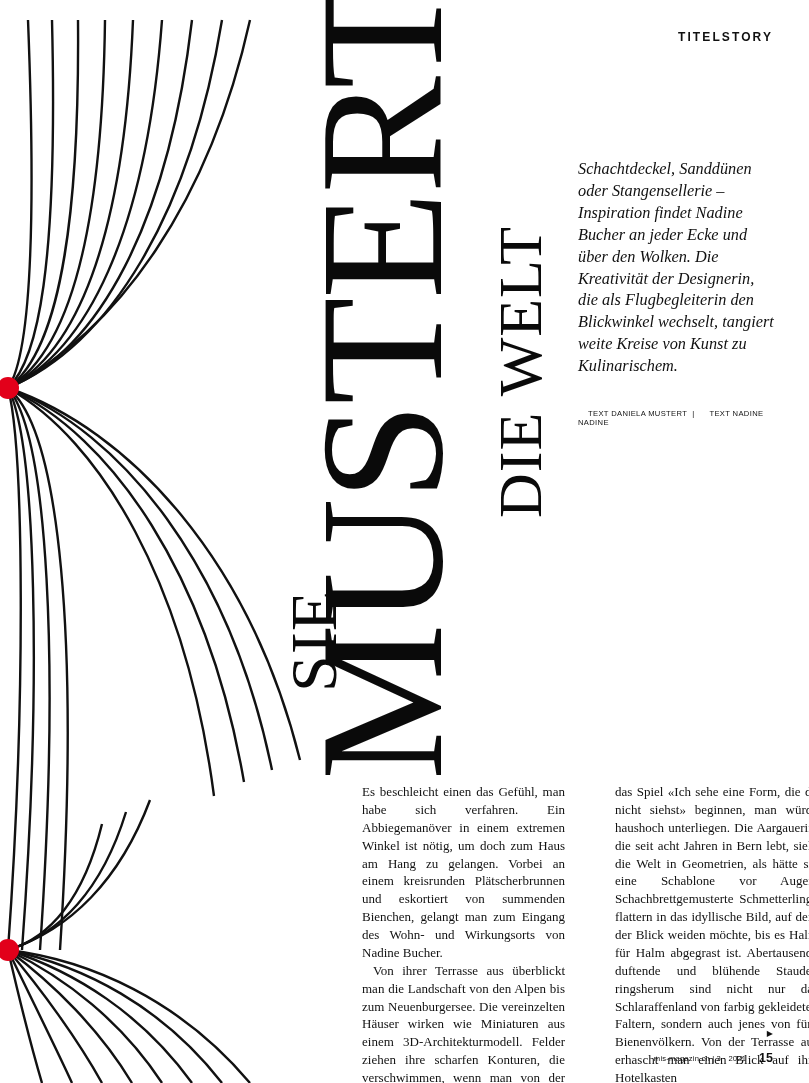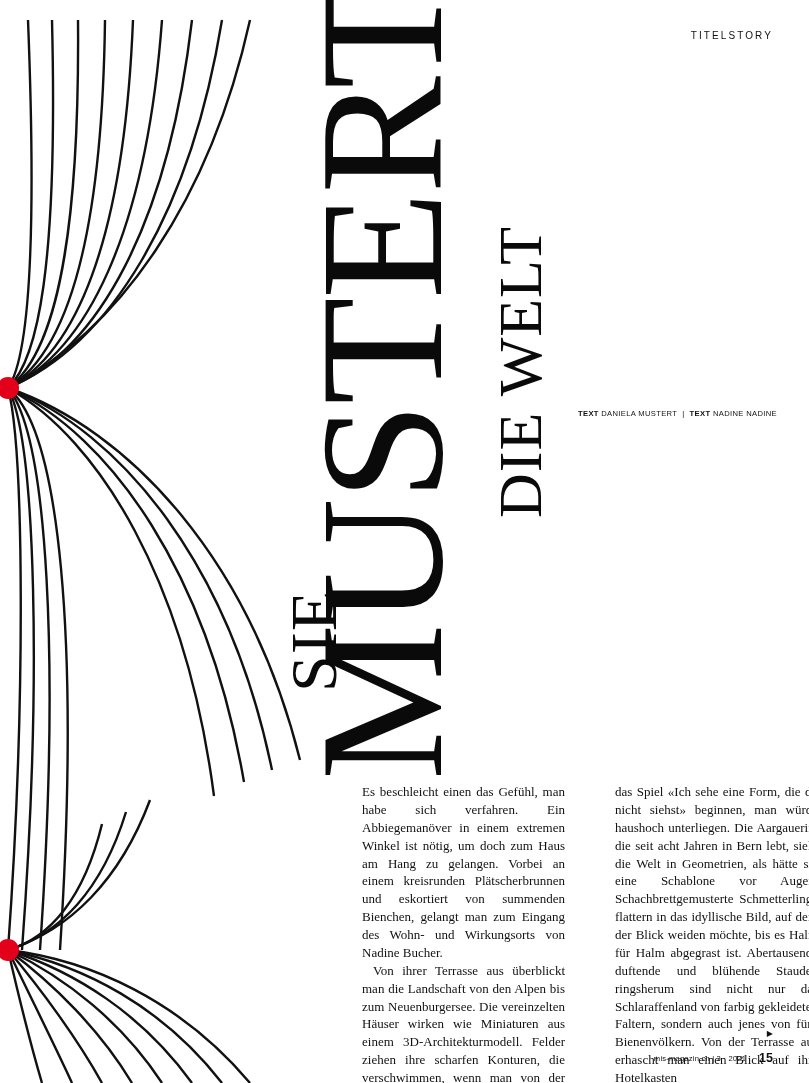--- a/index.html
+++ b/index.html
@@ -28,24 +28,24 @@
     height: 1083px;
     pointer-events: none;
   }
 
   
   .kicker {
     position: absolute;
     top: 30px;
     right: 36px;
     font-family: "Liberation Sans", sans-serif;
-    font-size: 10px;
+    font-size: 12px;
     letter-spacing: 2.1px;
     color: #111111;
-    font-weight: 400;
+    font-weight: 700;
   }
 
   
   .title-wrap {
     position: absolute;
     left: 250px;
     top: 20px;
     width: 320px;
     height: 760px;
   }
@@ -95,21 +95,22 @@
     position: absolute;
     left: 578px;
     top: 409px;
     width: 210px;
     font-family: "Liberation Sans", sans-serif;
     font-size: 7.6px;
     letter-spacing: 0.35px;
     color: #111111;
   }
   .credits b {
-    font-weight: 700;
+    font-weight: 400;
+    margin-left: 10px;
   }
   .credits .sep {
     display: inline-block;
     padding: 0 5px;
     color: #111;
   }
 
   
   .col {
     position: absolute;
@@ -198,20 +199,21 @@
   </svg>
 
   <div class="kicker">TITELSTORY</div>
 
   <div class="title-wrap">
     <div class="vtitle vtitle-sie">SIE</div>
     <div class="vtitle vtitle-mustert">MUSTERT</div>
     <div class="vtitle vtitle-diewelt">DIE WELT</div>
   </div>
 
+  <div class="lead">Schachtdeckel, Sanddünen oder Stangensellerie – Inspiration findet Nadine Bucher an jeder Ecke und über den Wolken. Die Kreativität der Designerin, die als Flugbegleiterin den Blickwinkel wechselt, tangiert weite Kreise von Kunst zu Kulinarischem.</div>
 
   <div class="credits">
     <b>TEXT</b><span> </span><span>DANIELA MUSTERT</span><span class="sep">|</span><b>TEXT</b><span> </span><span>NADINE NADINE</span>
   </div>
 
   <div class="col left">
     <p>Es beschleicht einen das Gefühl, man habe sich verfahren. Ein Abbiegemanöver in einem extremen Winkel ist nötig, um doch zum Haus am Hang zu gelangen. Vorbei an einem kreisrunden Plätscherbrunnen und eskortiert von summenden Bienchen, gelangt man zum Eingang des Wohn- und Wirkungsorts von Nadine Bucher.</p>
     <p>Von ihrer Terrasse aus überblickt man die Landschaft von den Alpen bis zum Neuenburgersee. Die vereinzelten Häuser wirken wie Miniaturen aus einem 3D-Architekturmodell. Felder ziehen ihre scharfen Konturen, die verschwimmen, wenn man von der Sonne geblendet die Augen zusammenkneift. Würde man mit Nadine Bucher</p>
   </div>
 

